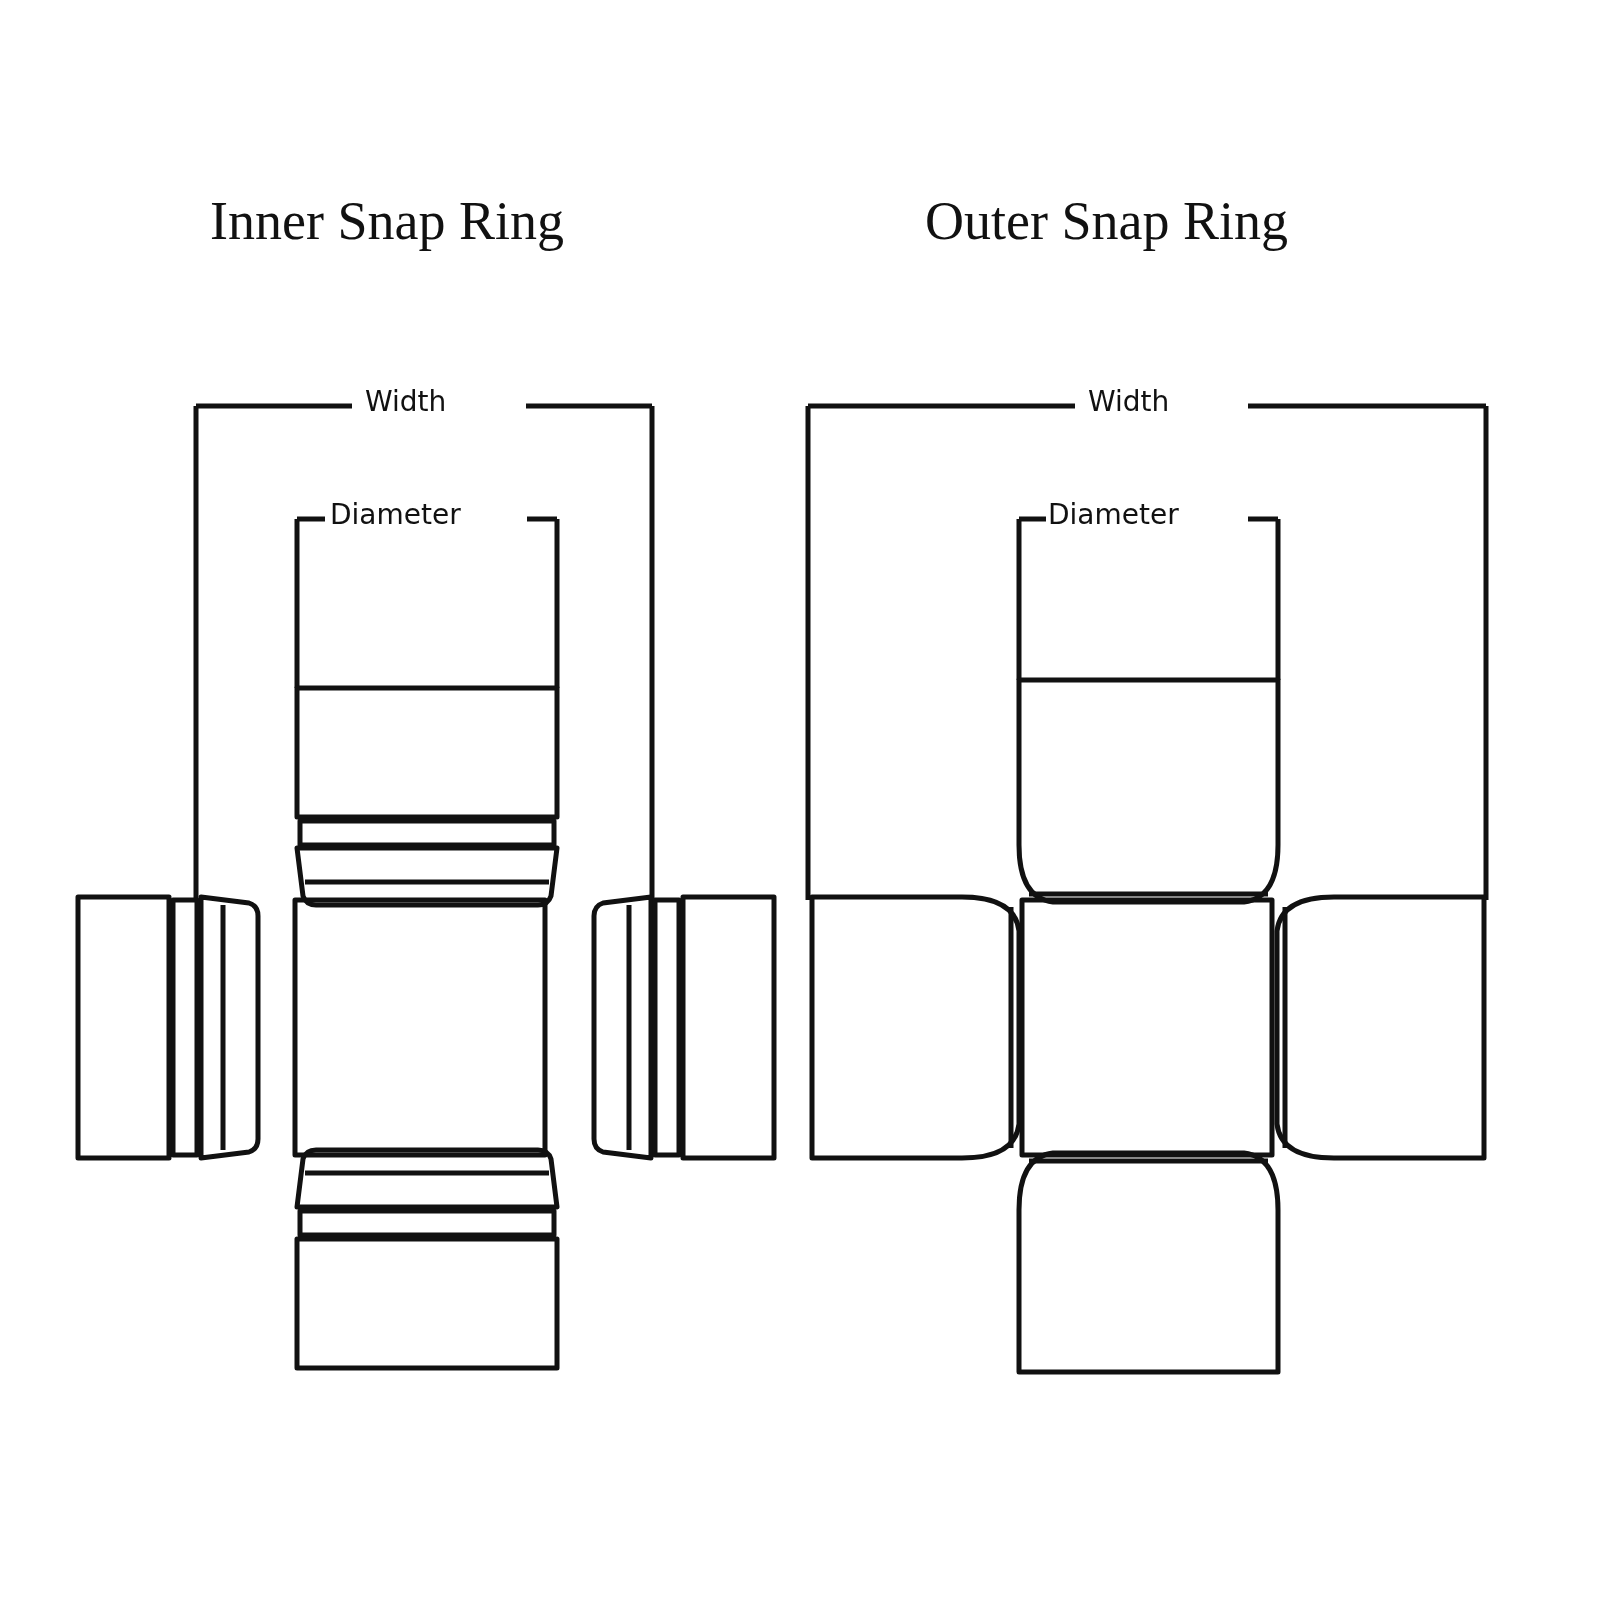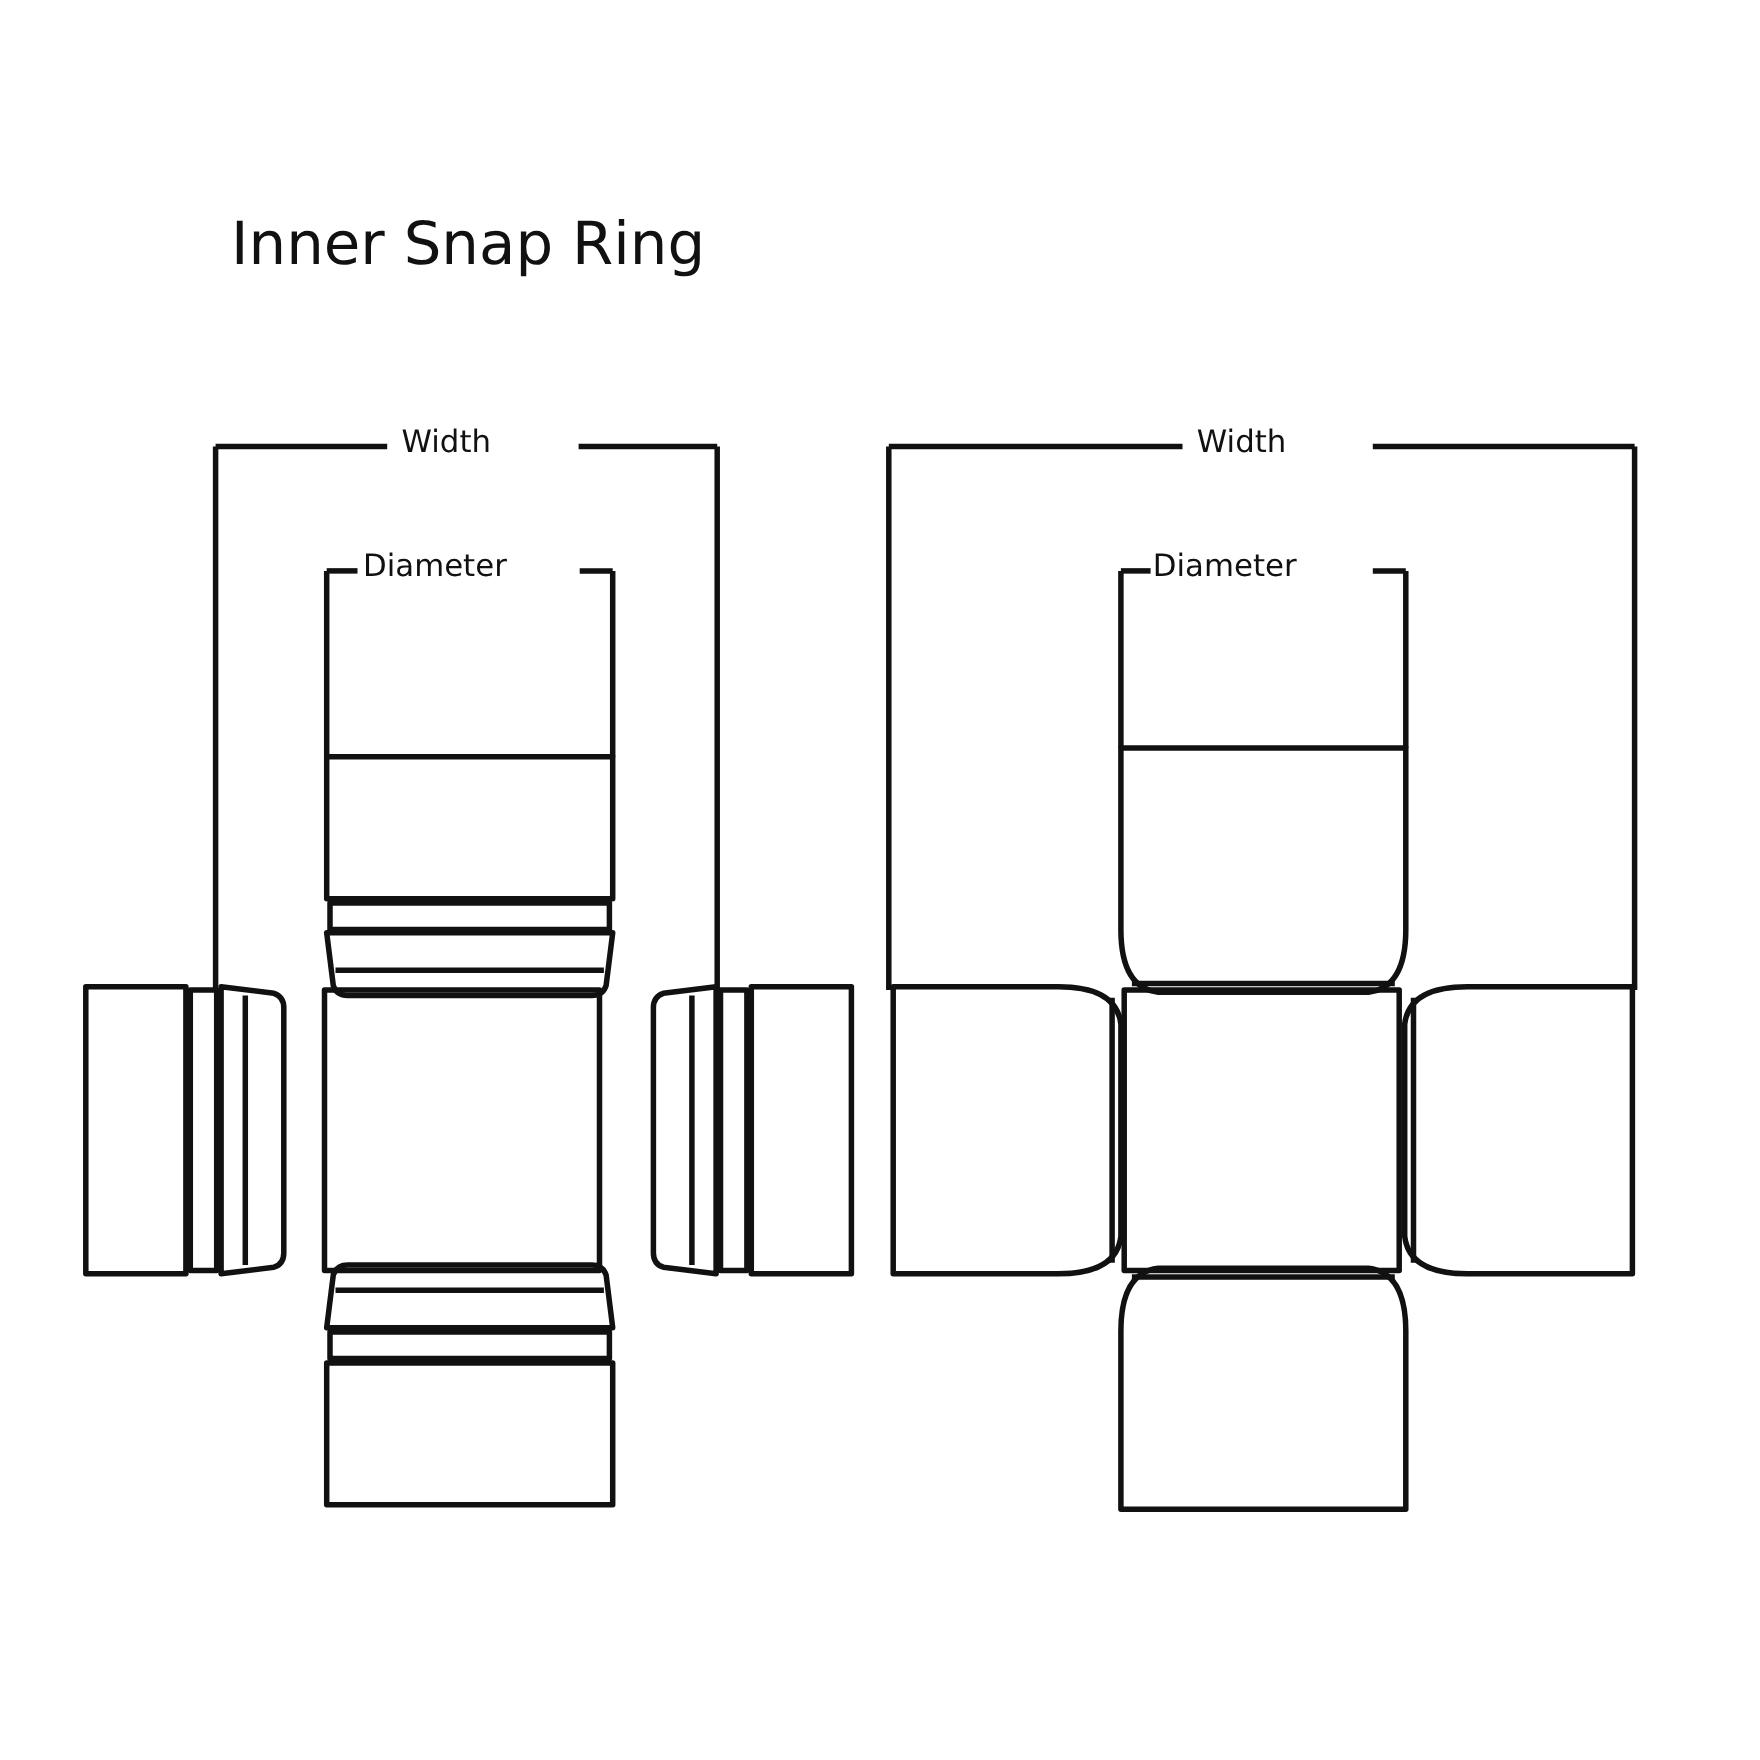--- a/index.html
+++ b/index.html
@@ -13,20 +13,21 @@
   }
   .stage{position:absolute;left:0;top:0;width:1600px;height:1600px;}
   svg.diagram{position:absolute;left:0;top:0;width:1600px;height:1600px;}
   .title{
     position:absolute;
     font-size:54px;
     color:#111111;
     white-space:nowrap;
     font-weight:400;
     letter-spacing:0px;
+    font-family:Liberation Serif, serif;
   }
   #title-inner{left:210px;top:190px;}
   #title-outer{left:925px;top:190px;}
   .dimlabel{
     position:absolute;
     font-size:28px;
     color:#111111;
     white-space:nowrap;
   }
   #lbl-width-inner{left:365px;top:385px;}
@@ -148,20 +149,21 @@
 
       <g>
         <path d="M1022,900 L1272,900 L1272,1155 L1022,1155 Z"></path>
       </g>
 
     </g>
   </svg>
 
   <div class="title" id="title-inner">Inner Snap Ring</div>
 
+  <div class="title" id="title-outer">Outer Snap Ring</div>
 
   <div class="dimlabel" id="lbl-width-inner">Width</div>
 
   <div class="dimlabel" id="lbl-dia-inner">Diameter</div>
 
   <div class="dimlabel" id="lbl-width-outer">Width</div>
 
   <div class="dimlabel" id="lbl-dia-outer">Diameter</div>
 
 </div>

